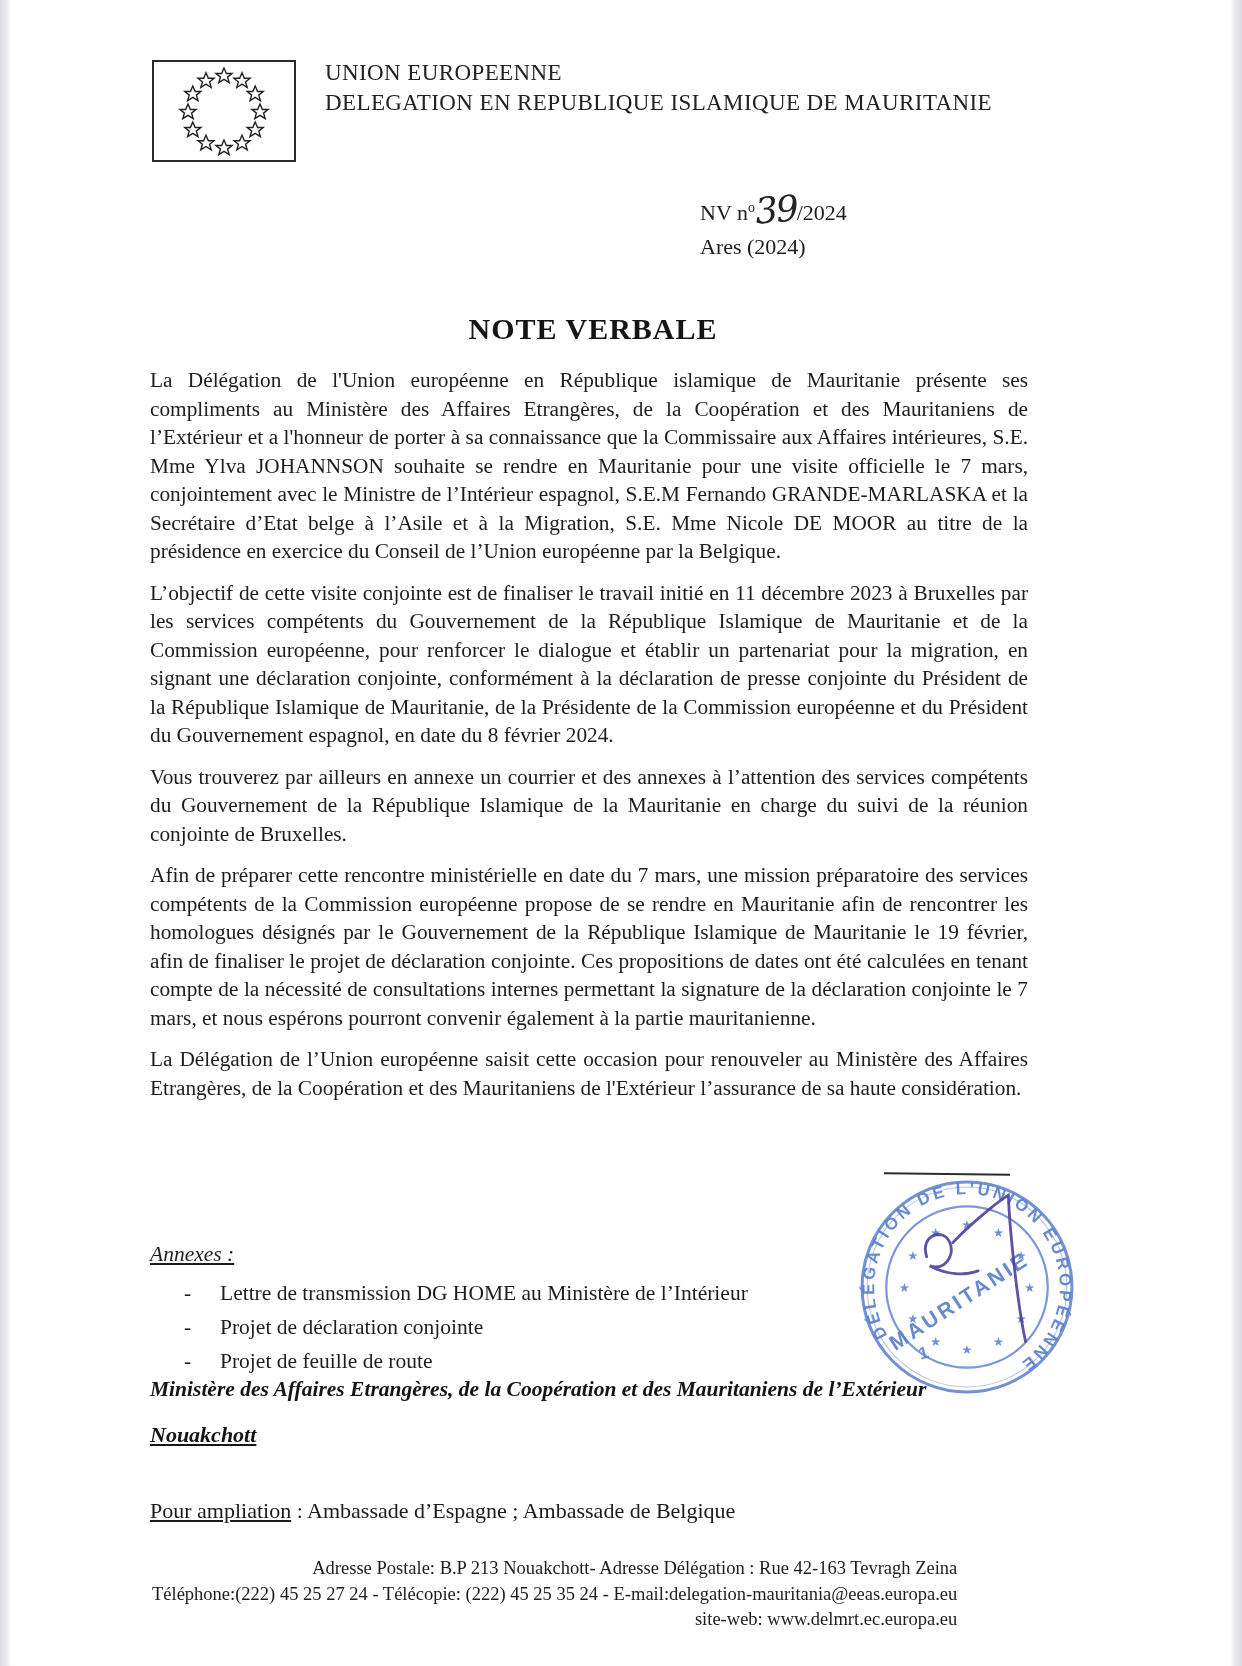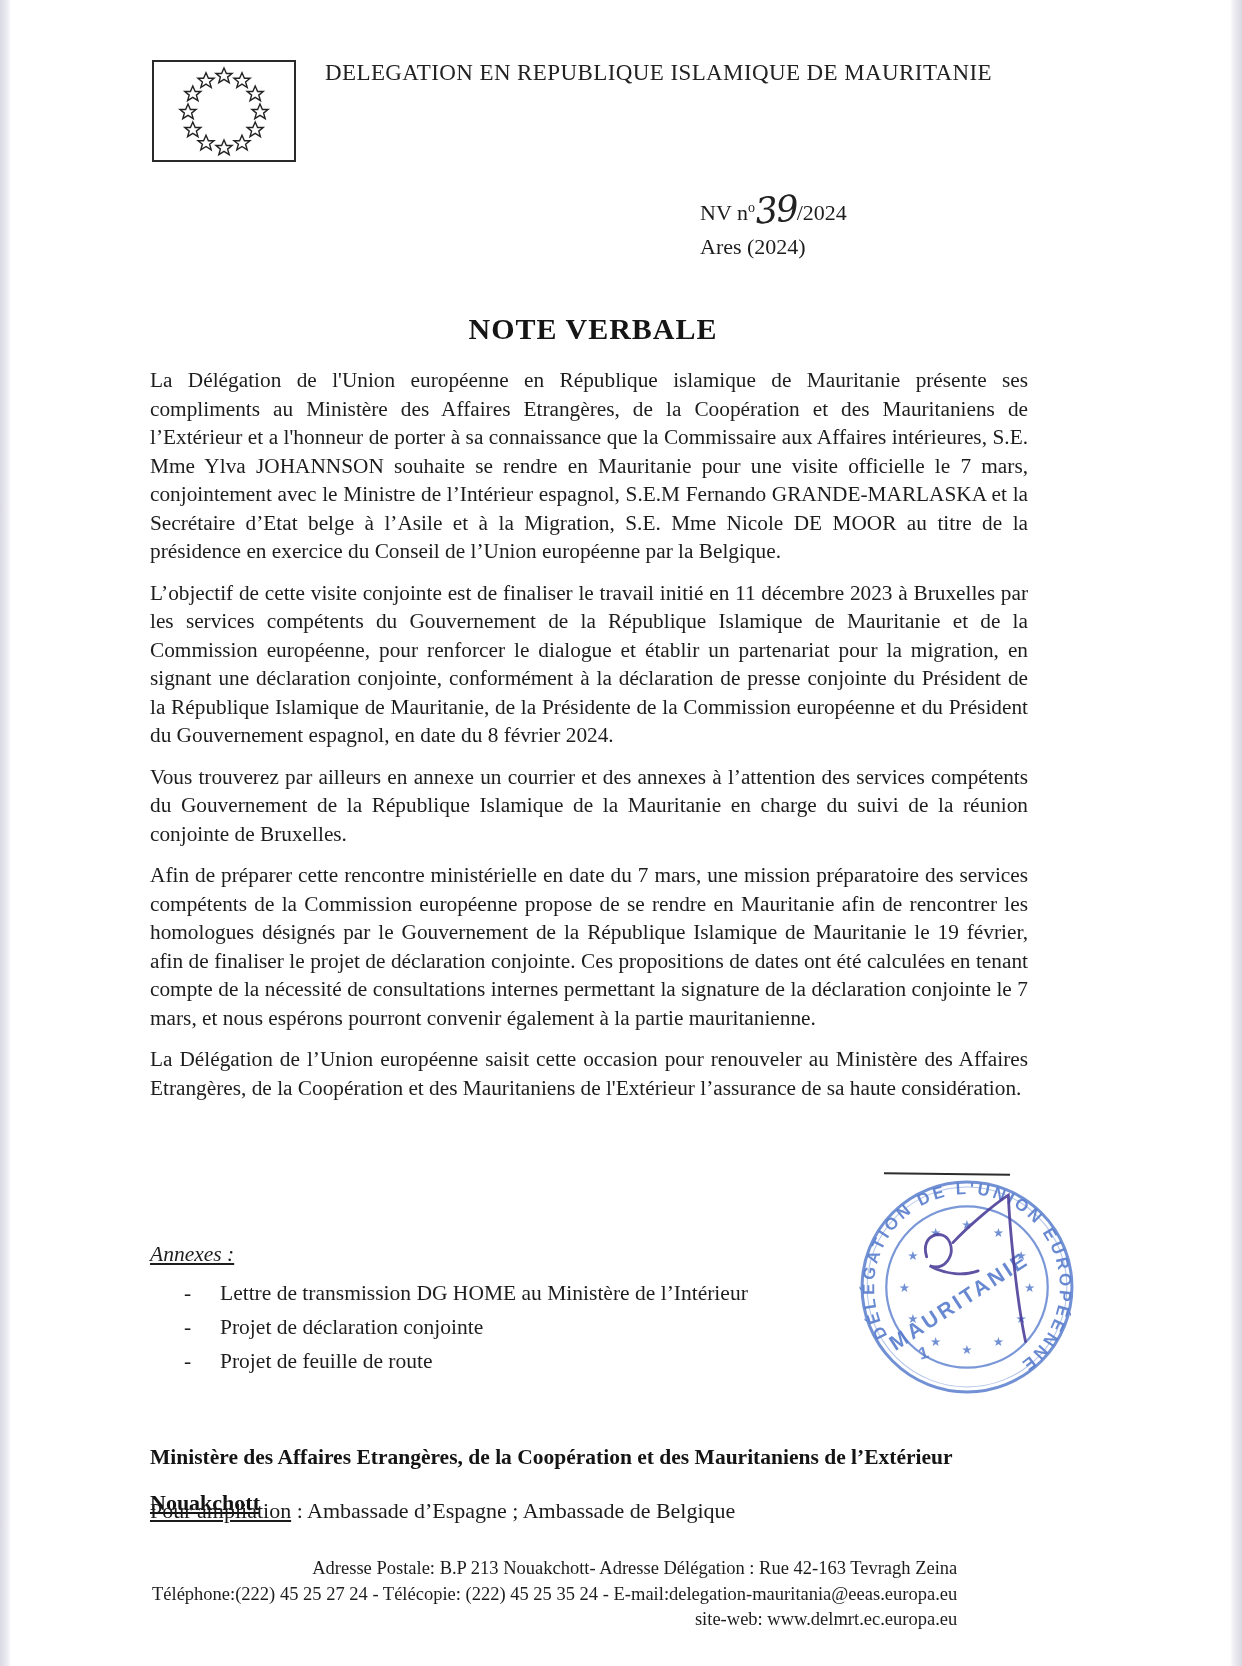--- a/index.html
+++ b/index.html
@@ -46,21 +46,21 @@
   .body-text p{
     margin:0 8px 13px 0;font-size:21.3px;line-height:28.5px;text-align:justify;
     color:#1d1d1d;
   }
   
   .annexes{position:absolute;left:150px;top:1234px;width:886px;font-size:21.5px;}
   .annexes-heading{font-style:italic;text-decoration:underline;margin-bottom:9px;margin-top:8px;}
   .annex-item{display:flex;line-height:34px;}
   .annex-bullet{width:36px;margin-left:34px;text-align:left;}
   
-  .addressee{position:absolute;left:150px;top:1445px;width:1000px;}
+  .addressee{position:absolute;left:150px;top:1377px;width:1000px;font-style:italic;}
   .addressee-line1{font-size:21.5px;font-weight:bold;white-space:nowrap;color:#141414;}
   .addressee-line2{font-size:22px;font-weight:bold;text-decoration:underline;margin-top:20px;color:#141414;}
   
   .ampliation{position:absolute;left:150px;top:1498px;font-size:22px;color:#1b1b1b;}
   .ampliation .lead{text-decoration:underline;}
   
   .footer{
     position:absolute;left:152px;top:1556px;font-size:18.5px;line-height:25.5px;color:#1c1c1c;text-align:right;
   }
   
@@ -90,20 +90,21 @@
     <use href="#eustar" transform="translate(70,86)"></use>
     <use href="#eustar" transform="translate(52,81.2)"></use>
     <use href="#eustar" transform="translate(38.8,68)"></use>
     <use href="#eustar" transform="translate(34,50)"></use>
     <use href="#eustar" transform="translate(38.8,32)"></use>
     <use href="#eustar" transform="translate(52,18.8)"></use>
   </svg>
 </div>
 
 <div class="header-text">
+  <div>UNION EUROPEENNE</div>
   <div>DELEGATION EN REPUBLIQUE ISLAMIQUE DE MAURITANIE</div>
 </div>
 
 <div class="ref-block">
   <div class="ref-line1">
     <span>NV n</span><span class="nv-ord">o</span><span class="nv-num">39</span><span>/2024</span>
   </div>
   <div>Ares (2024)</div>
 </div>
 

